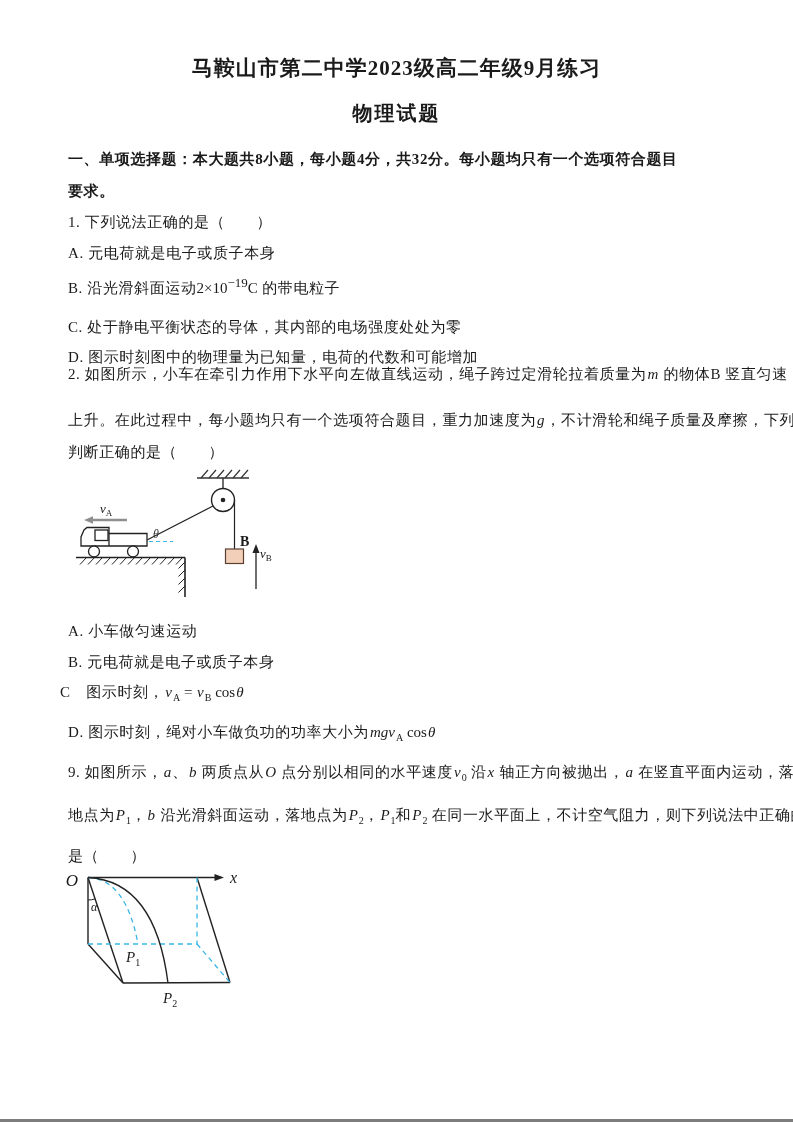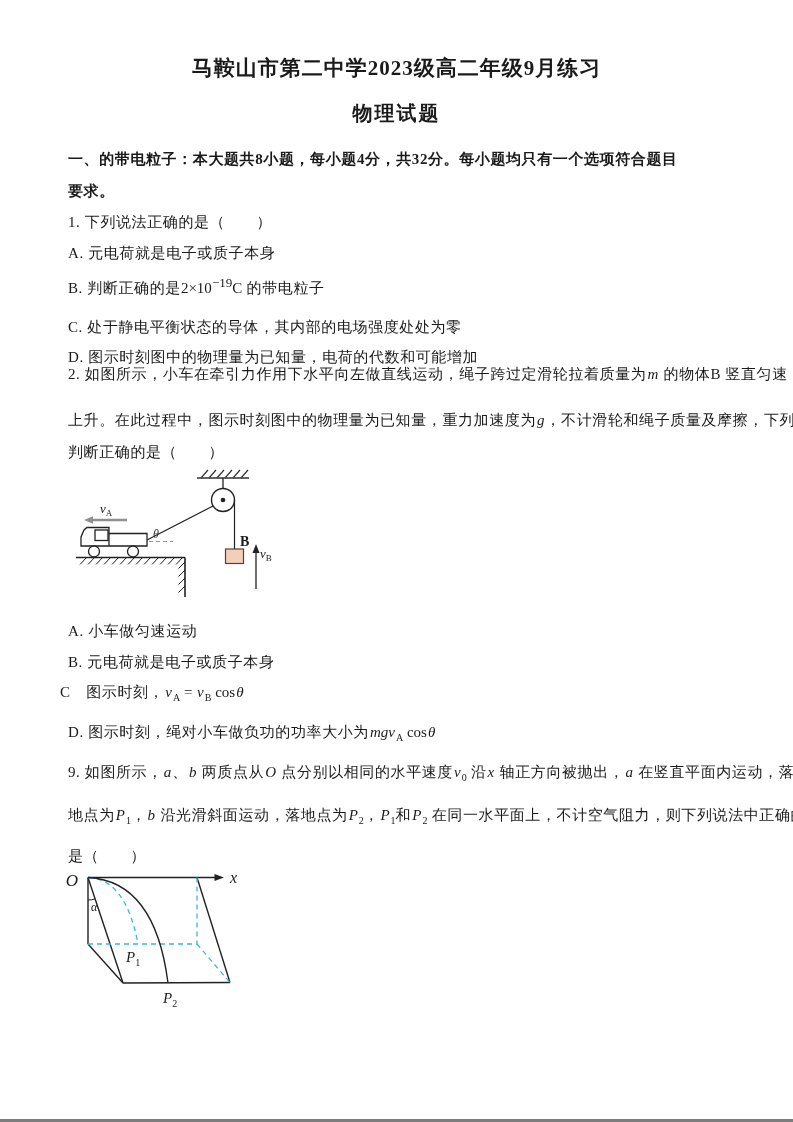--- a/index.html
+++ b/index.html
@@ -20,31 +20,31 @@
   svg.fig{position:absolute;overflow:visible;}
   .page-edge{position:absolute;left:0;bottom:0;width:793px;height:3px;background:#7d7d7d;}
   svg text{font-family:"Liberation Serif","DejaVu Serif",serif;}
 </style>
 </head>
 <body style="--accent: #3bb7e7; --block-fill: #f1cfb9; --arrow-gray: #8f8f8f; --ink: #1a1a1a;">
 
 <div class="line center bold title" style="top:58px">马鞍山市第二中学2023级高二年级9月练习</div>
 <div class="line center bold subtitle" style="top:103px">物理试题</div>
 
-<div class="line bold" style="left:68px;top:149px">一、的带电粒子：本大题共8小题，每小题4分，共32分。每小题均只有一个选项符合题目</div>
+<div class="line bold" style="left:68px;top:149px">一、单项选择题：本大题共8小题，每小题4分，共32分。每小题均只有一个选项符合题目</div>
 <div class="line bold" style="left:68px;top:181px">要求。</div>
 
 <div class="line" style="left:68px;top:212px"><span>1.  下列说法正确的是（　　）</span></div>
 <div class="line" style="left:68px;top:243px"><span>A.  元电荷就是电子或质子本身</span></div>
-<div class="line" style="left:68px;top:273px"><span>B.  判断正确的是</span><span class="r-f">2×10</span><span class="r-sup">−19</span><span class="r-f">C</span><span> 的带电粒子</span></div>
+<div class="line" style="left:68px;top:273px"><span>B.  沿光滑斜面运动</span><span class="r-f">2×10</span><span class="r-sup">−19</span><span class="r-f">C</span><span> 的带电粒子</span></div>
 <div class="line" style="left:68px;top:317px"><span>C.  处于静电平衡状态的导体，其内部的电场强度处处为零</span></div>
 <div class="line" style="left:68px;top:347px"><span>D.  图示时刻图中的物理量为已知量，电荷的代数和可能增加</span></div>
 
 <div class="line" style="left:68px;top:364px"><span>2.  如图所示，小车在牵引力作用下水平向左做直线运动，绳子跨过定滑轮拉着质量为</span><span class="r-i">m</span><span> 的物体B 竖直匀速</span></div>
-<div class="line" style="left:68px;top:410px"><span>上升。在此过程中，图示时刻图中的物理量为已知量，重力加速度为</span><span class="r-i">g</span><span>，不计滑轮和绳子质量及摩擦，下列</span></div>
+<div class="line" style="left:68px;top:410px"><span>上升。在此过程中，每小题均只有一个选项符合题目，重力加速度为</span><span class="r-i">g</span><span>，不计滑轮和绳子质量及摩擦，下列</span></div>
 <div class="line" style="left:68px;top:442px"><span>判断正确的是（　　）</span></div>
 
 <svg class="fig" style="left:70px;top:460px" width="225" height="150" viewBox="70 460 225 150">
 
   <g stroke="#333" stroke-width="1.2">
     <line x1="197" y1="478" x2="249" y2="478" stroke-width="1.5"></line>
     <line x1="201" y1="478" x2="208" y2="470"></line>
       <line x1="209" y1="478" x2="216" y2="470"></line>
     <line x1="217" y1="478" x2="224" y2="470"></line>
       <line x1="225" y1="478" x2="232" y2="470"></line>

